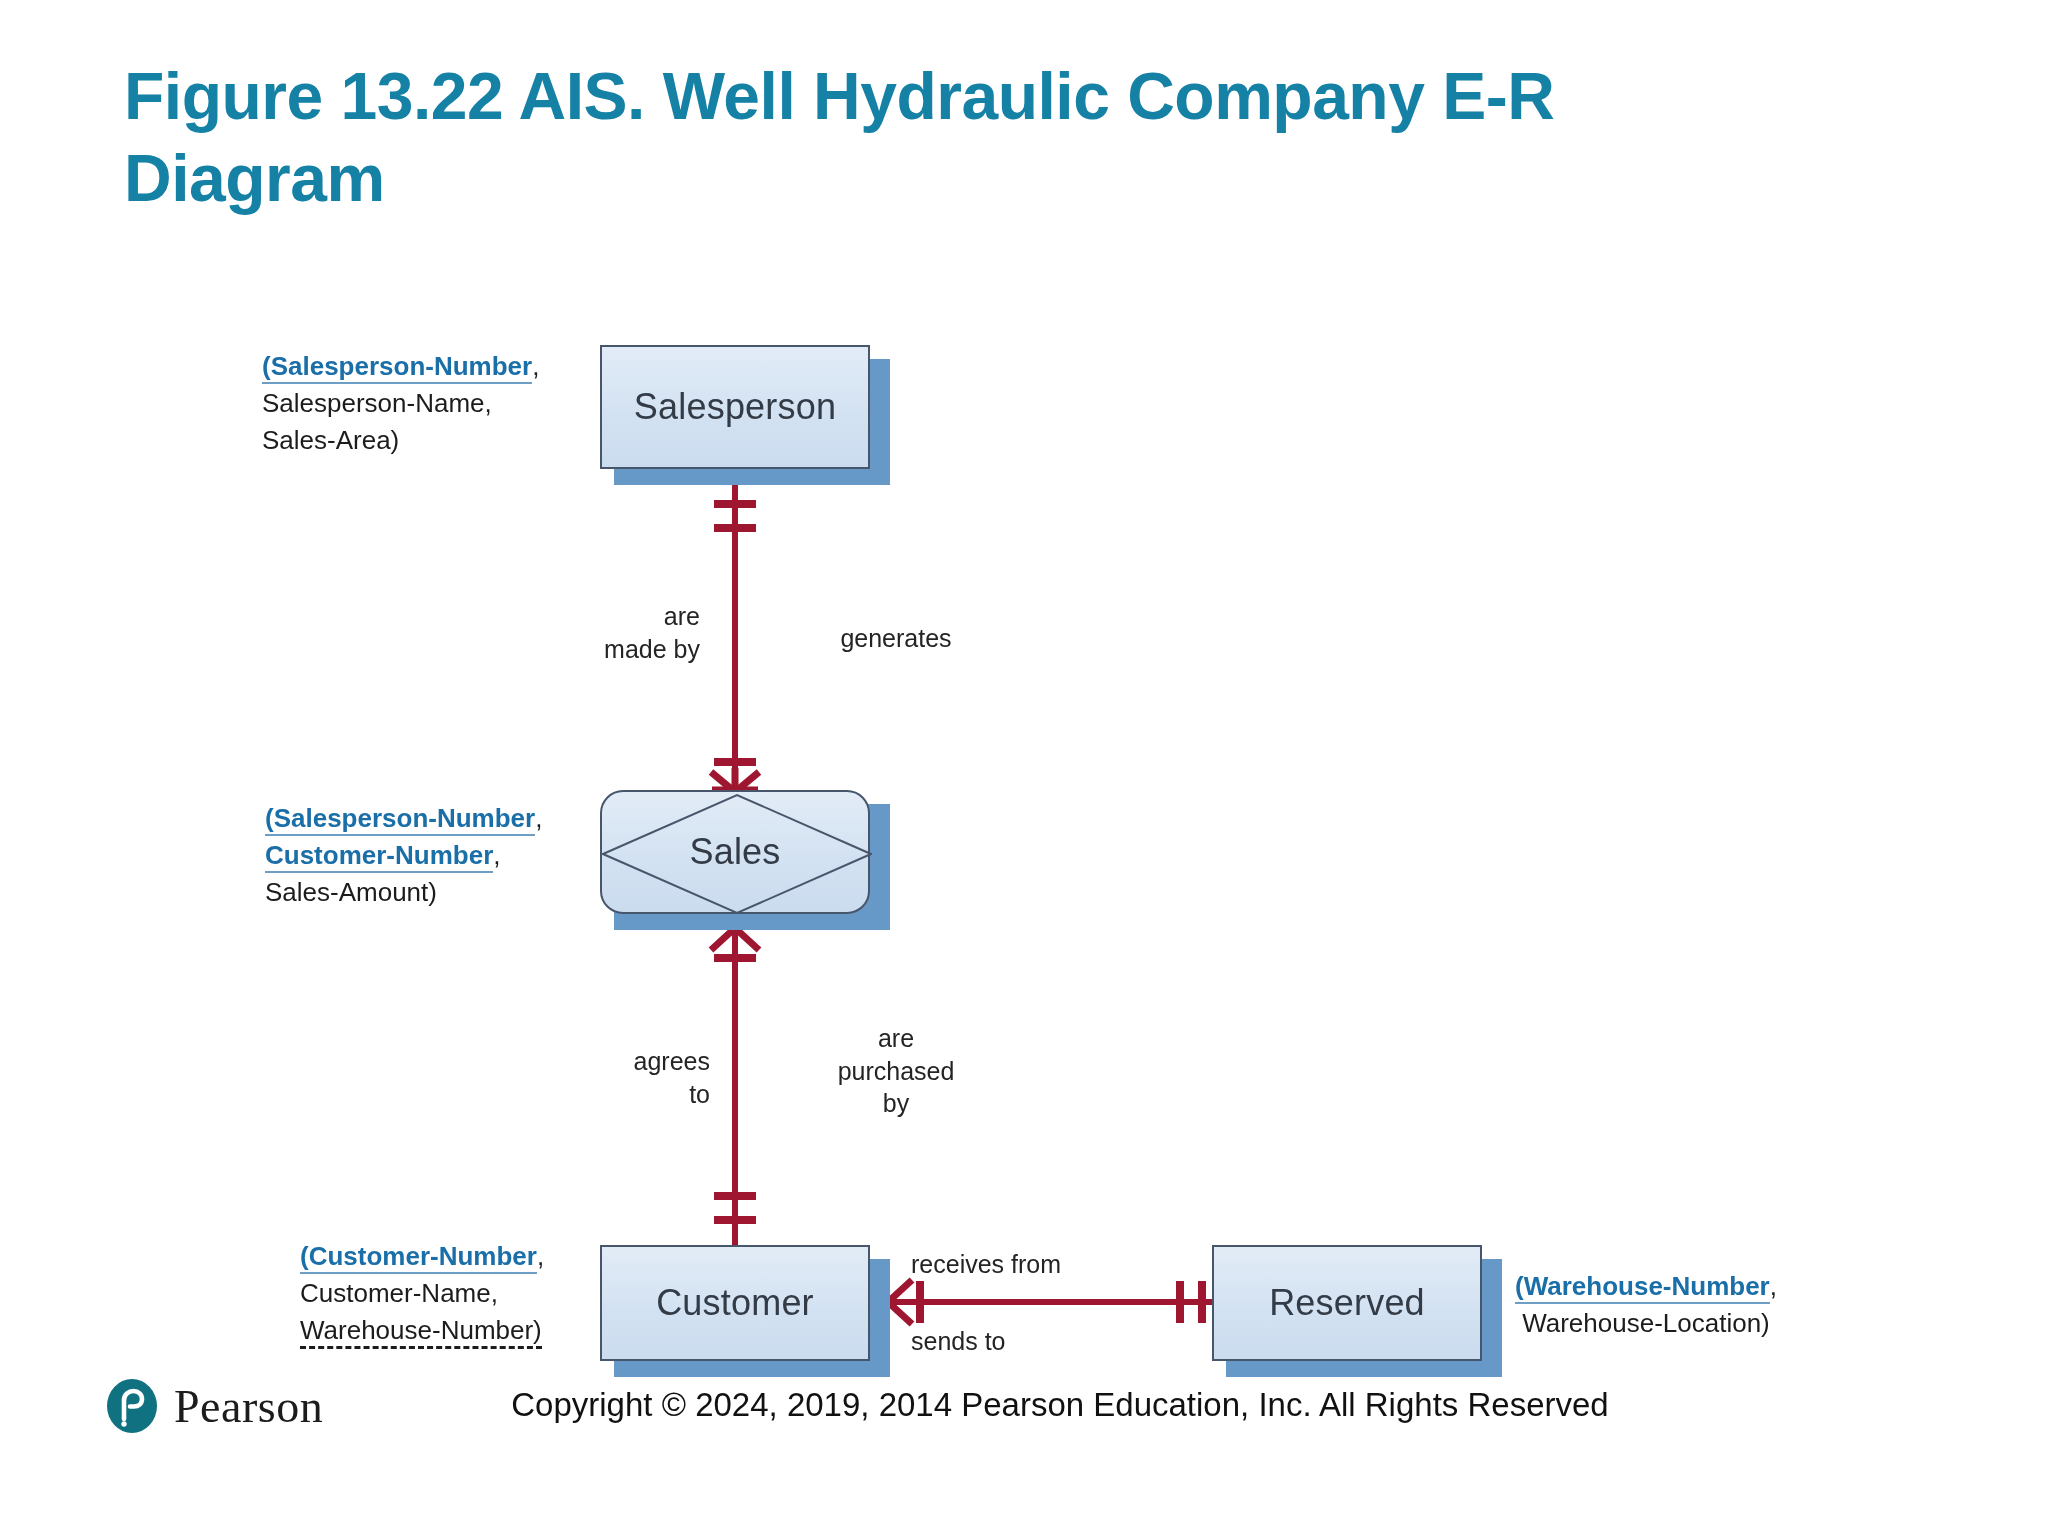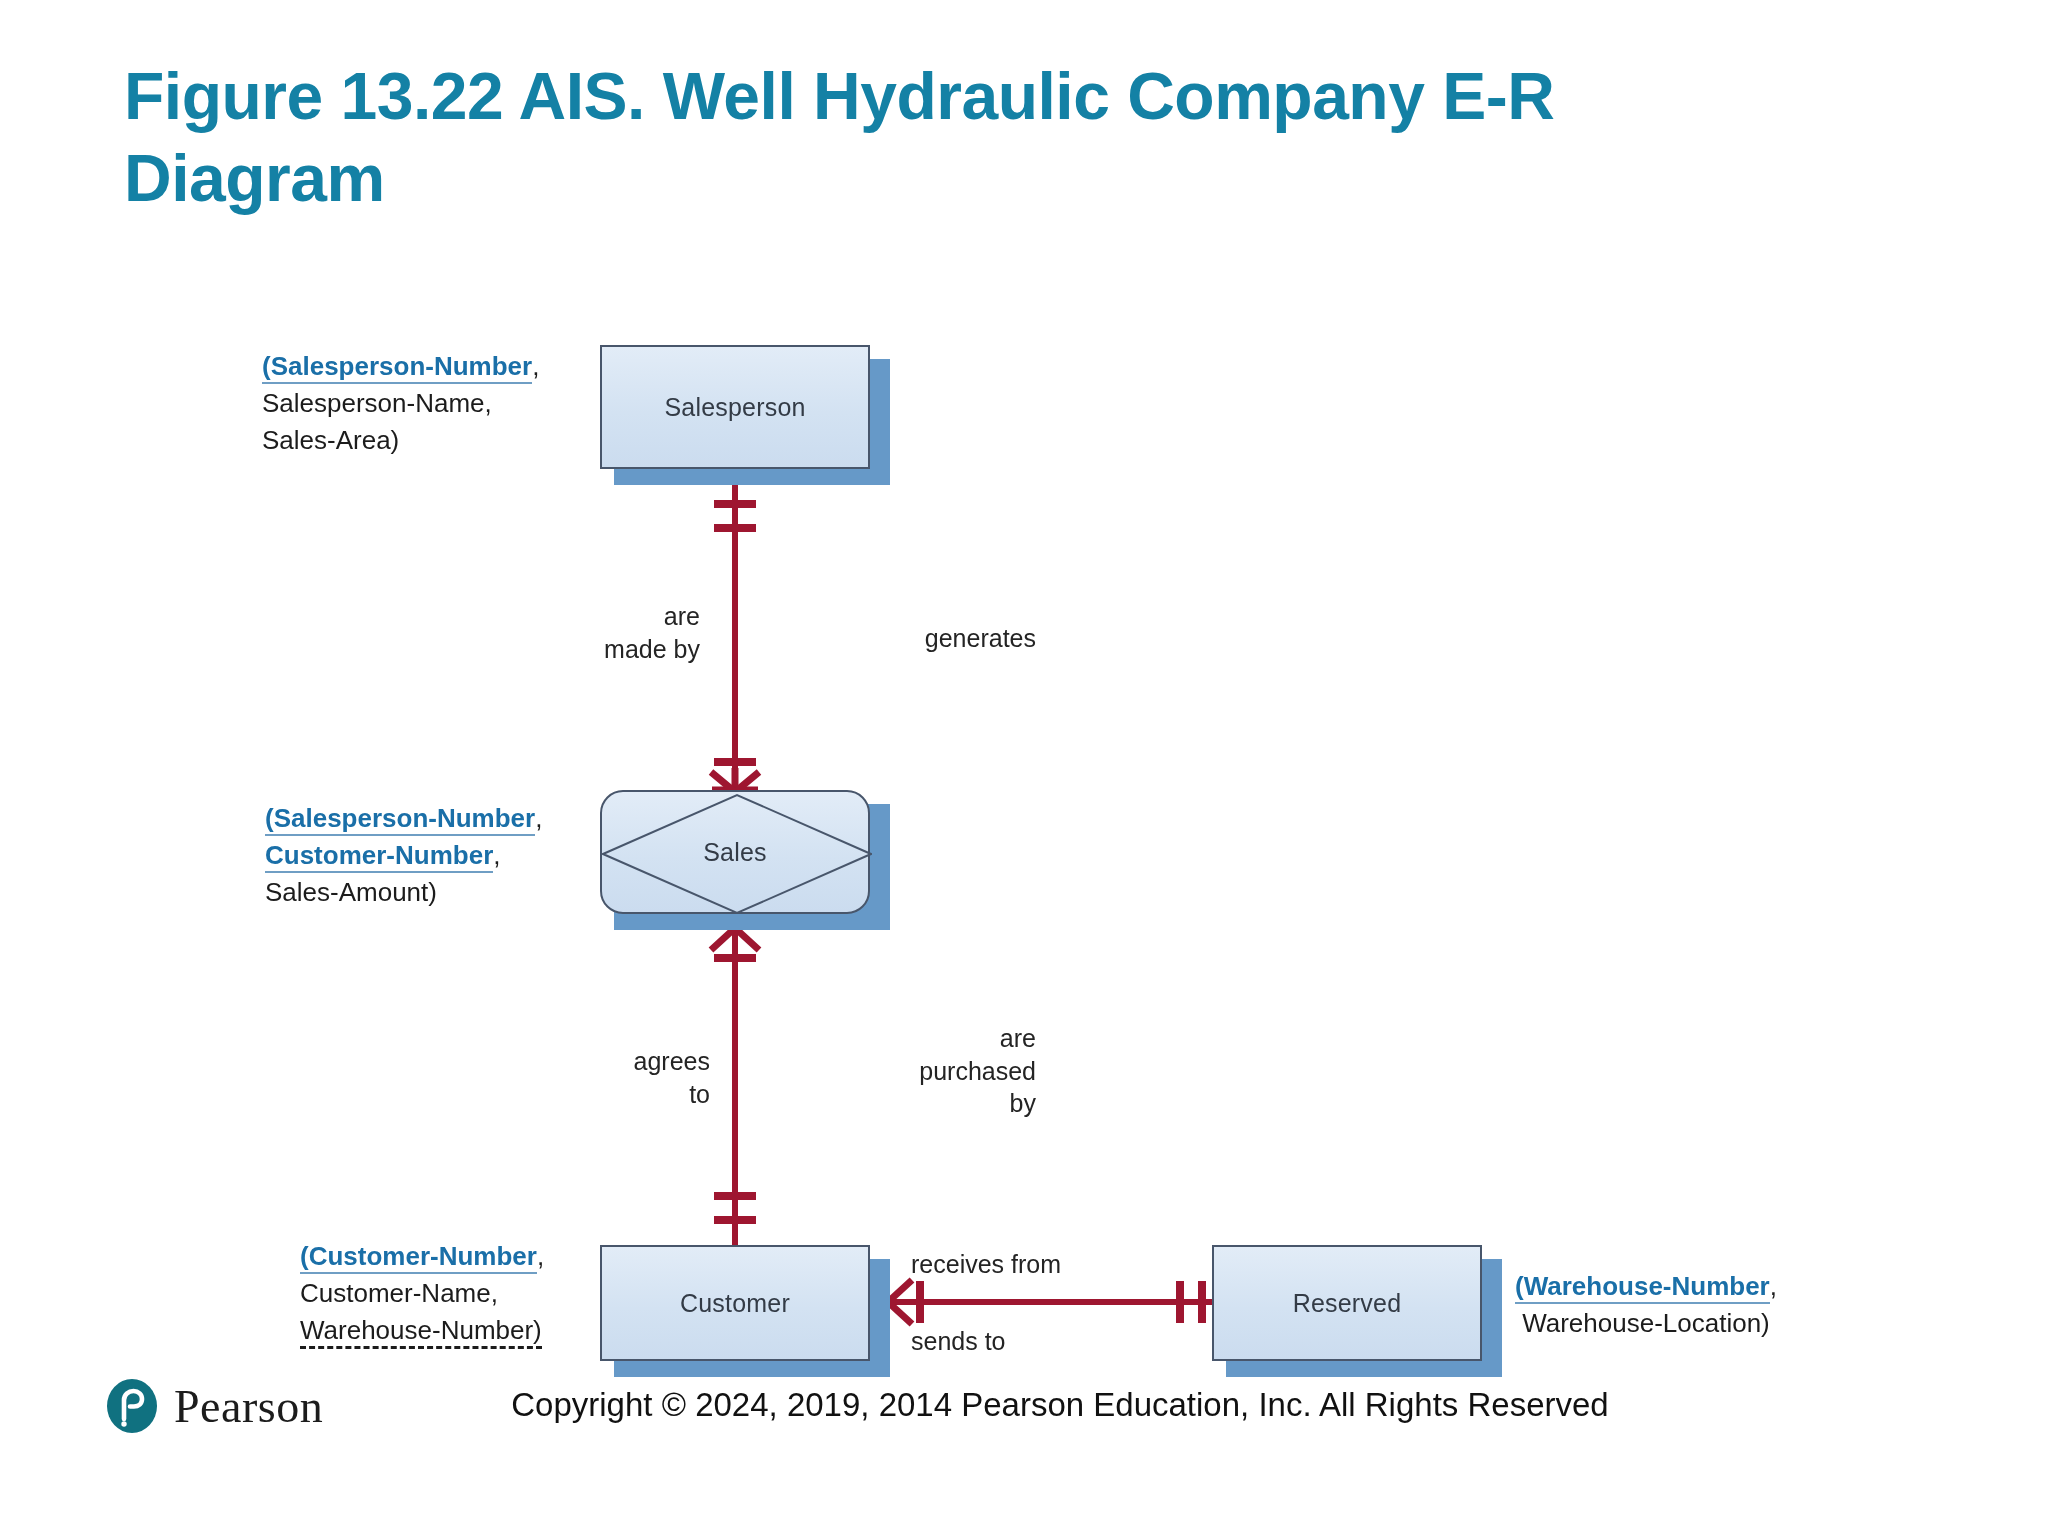--- a/index.html
+++ b/index.html
@@ -58,21 +58,21 @@
   .shape-label {
     position: absolute;
     left: 0;
     top: 0;
     width: 100%;
     height: 100%;
     display: flex;
     align-items: center;
     justify-content: center;
     font-family: "Liberation Sans", sans-serif;
-    font-size: 25px;
+    font-size: 36px;
     color: #333b46;
     letter-spacing: 0.2px;
   }
   .diamond-svg {
     position: absolute;
     left: 0;
     top: 0;
   }
 
   
@@ -100,21 +100,21 @@
   
   .rel-label {
     position: absolute;
     font-family: "Liberation Sans", sans-serif;
     font-size: 25px;
     line-height: 1.30;
     color: #242424;
     white-space: nowrap;
   }
   .rel-label.right-align { text-align: right; }
-  .rel-label.left-align  { text-align: right;  }
+  .rel-label.left-align  { text-align: center;  }
   .rel-label.center-align{ text-align: left;}
 
   
   #footer {
     position: absolute;
     left: 0;
     top: 1358px;
     width: 2048px;
     height: 111px;
   }

